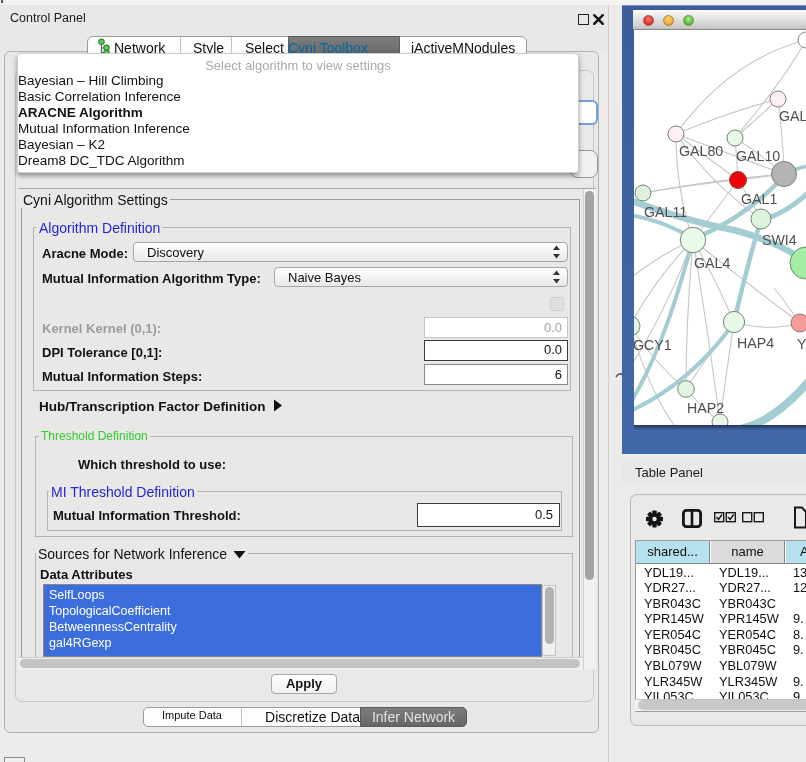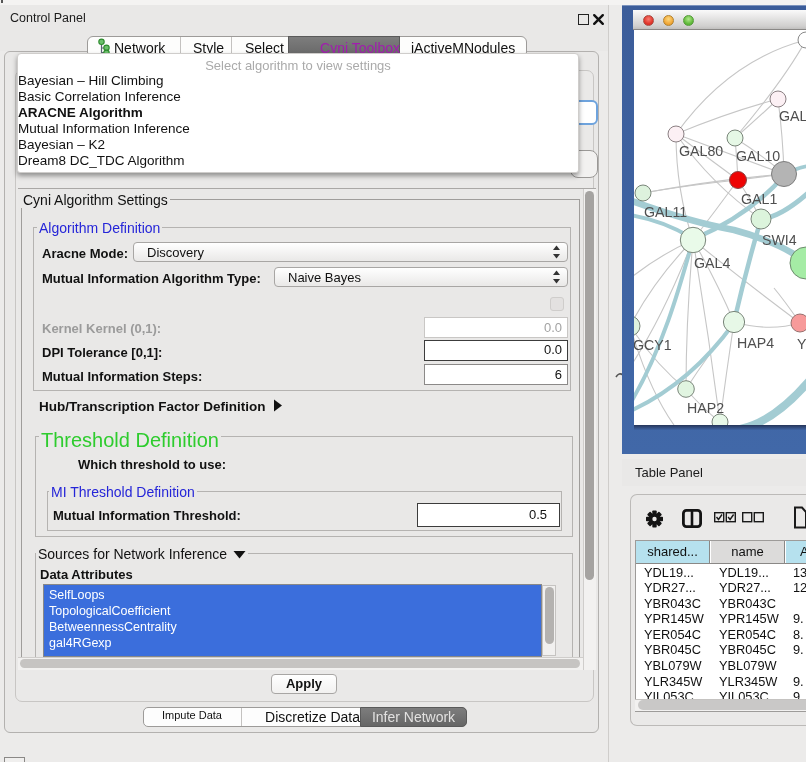--- a/index.html
+++ b/index.html
@@ -67,28 +67,28 @@
 
   <div class="abs b" style="left:42px;top:369px;font-size:13px;color:#111;">Mutual Information Steps:</div>
   <div class="abs" style="left:424px;top:364px;width:144px;height:21px;background:#fff;border:1px solid #8b8988;box-sizing:border-box;font-size:13px;color:#111;text-align:right;line-height:19px;padding-right:5px;">6</div>
 
   <div class="abs b" style="left:39px;top:399px;font-size:13.5px;color:#111;">Hub/Transcription Factor Definition</div>
   <svg class="abs" style="left:273px;top:399px;" width="10" height="13" viewBox="0 0 10 13">
       <path d="M1 0.5 L9 6.5 L1 12.5 Z" fill="#111"></path>
     </svg>
 
   <div class="abs" style="left:35px;top:436px;width:538px;height:101px;border:1px solid #b5b3b1;box-sizing:border-box;"></div>
-  <div class="abs" style="left:39px;top:429px;background:#e9e8e7;padding:0 2px;font-size:20px;color:#2ecc2e;">Threshold Definition</div>
+  <div class="abs" style="left:39px;top:429px;background:#e9e8e7;padding:0 2px;font-size:12px;color:#2ecc2e;">Threshold Definition</div>
 
   <div class="abs b" style="left:78px;top:457px;font-size:13px;color:#111;">Which threshold to use:</div>
 
   <div class="abs" style="left:47px;top:491px;width:515px;height:40px;border:1px solid #b5b3b1;box-sizing:border-box;"></div>
   <div class="abs" style="left:49px;top:484px;background:#e9e8e7;padding:0 2px;font-size:14px;color:#2525d8;">MI Threshold Definition</div>
   <div class="abs b" style="left:53px;top:508px;font-size:13px;color:#111;">Mutual Information Threshold:</div>
-  <div class="abs" style="left:417px;top:503px;width:143px;height:24px;background:#fff;border:1.6px solid #3c3c3c;box-sizing:border-box;font-size:13px;color:#111;text-align:right;line-height:21px;padding-right:12px;">0.5</div>
+  <div class="abs" style="left:417px;top:503px;width:143px;height:24px;background:#fff;border:1.6px solid #3c3c3c;box-sizing:border-box;font-size:13px;color:#111;text-align:right;line-height:21px;padding-right:6px;">0.5</div>
 
   <div class="abs" style="left:35px;top:553px;width:538px;height:110px;border:1px solid #b5b3b1;border-bottom:none;box-sizing:border-box;"></div>
   <div class="abs" style="left:36px;top:546px;background:#e9e8e7;padding:0 2px;font-size:14px;color:#111;">Sources for Network Inference <svg width="13" height="9" viewBox="0 0 13 9" style="margin-left:2px;">
         <path d="M0.5 1 L12.5 1 L6.5 8.5 Z" fill="#111"></path>
       </svg></div>
   <div class="abs b" style="left:40px;top:567px;font-size:13px;color:#111;">Data Attributes</div>
 
   <div class="abs" style="left:43px;top:584px;width:499px;height:73px;background:#3b6edc;border:1px solid #888;box-sizing:border-box;overflow:hidden;">
     <div style="font-size:12.5px;color:#fff;padding-left:5px;line-height:16px;padding-top:2px;">SelfLoops<br>TopologicalCoefficient<br>BetweennessCentrality<br>gal4RGexp</div>
   </div>
@@ -117,21 +117,21 @@
   <div class="abs" style="left:288px;top:36px;width:112px;height:22px;background:linear-gradient(#7d7d7d,#666);border:1px solid #5a5a5a;box-sizing:border-box;"></div>
   <svg class="abs" style="left:97px;top:38px;" width="14" height="17" viewBox="0 0 14 17">
     <path d="M4.5 6 L4.5 14.5 L7 14.5 M4.5 10 L7 10" stroke="#5a6472" stroke-width="1.2" fill="none"></path>
     <circle cx="4.5" cy="3.8" r="2.7" fill="#6cc06c" stroke="#2e8b2e" stroke-width="1.1"></circle>
     <circle cx="9.5" cy="9.8" r="2.7" fill="#6cc06c" stroke="#2e8b2e" stroke-width="1.1"></circle>
     <circle cx="9.5" cy="14.8" r="2.7" fill="#6cc06c" stroke="#2e8b2e" stroke-width="1.1"></circle>
   </svg>
   <div class="abs" style="left:114px;top:40px;font-size:14px;color:#111;">Network</div>
   <div class="abs" style="left:193px;top:40px;font-size:14px;color:#111;">Style</div>
   <div class="abs" style="left:245px;top:40px;font-size:14px;color:#111;">Select</div>
-  <div class="abs" style="left:288px;top:40px;width:112px;text-align:right;font-size:14px;color:#a21caf;">Cyni Toolbox</div>
+  <div class="abs" style="left:288px;top:40px;width:112px;text-align:left;font-size:14px;color:#0369a1;">Cyni Toolbox</div>
   <div class="abs" style="left:411px;top:40px;font-size:14px;color:#111;">jActiveMNodules</div>
 
   <div class="abs" style="left:570px;top:100px;width:28px;height:25px;background:#fff;border:2.5px solid #6ea3dd;border-radius:6px;box-sizing:border-box;"></div>
   <div class="abs" style="left:570px;top:150px;width:28px;height:28px;background:#f2f1f0;border:1.6px solid #9a9896;border-radius:8px;box-sizing:border-box;"></div>
 
   <div class="abs" style="left:17px;top:53px;width:562px;height:120px;background:#fff;border:1px solid #cfcdcb;border-radius:4px 4px 3px 3px;box-sizing:border-box;box-shadow:0 3px 5px rgba(0,0,0,0.38);"></div>
   <div class="abs" style="left:17px;top:58px;width:562px;text-align:center;font-size:13px;color:#aaa;">Select algorithm to view settings</div>
   <div class="abs" style="left:18px;top:73px;font-size:13.5px;color:#111;line-height:16px;">Bayesian – Hill Climbing<br>Basic Correlation Inference<br><span class="b">ARACNE Algorithm</span><br>Mutual Information Inference<br>Bayesian – K2<br>Dream8 DC_TDC Algorithm</div>
 
   <div class="abs" style="left:4px;top:757px;width:21px;height:10px;background:#f0efee;border:1.6px solid #8a8886;box-sizing:border-box;"></div>

